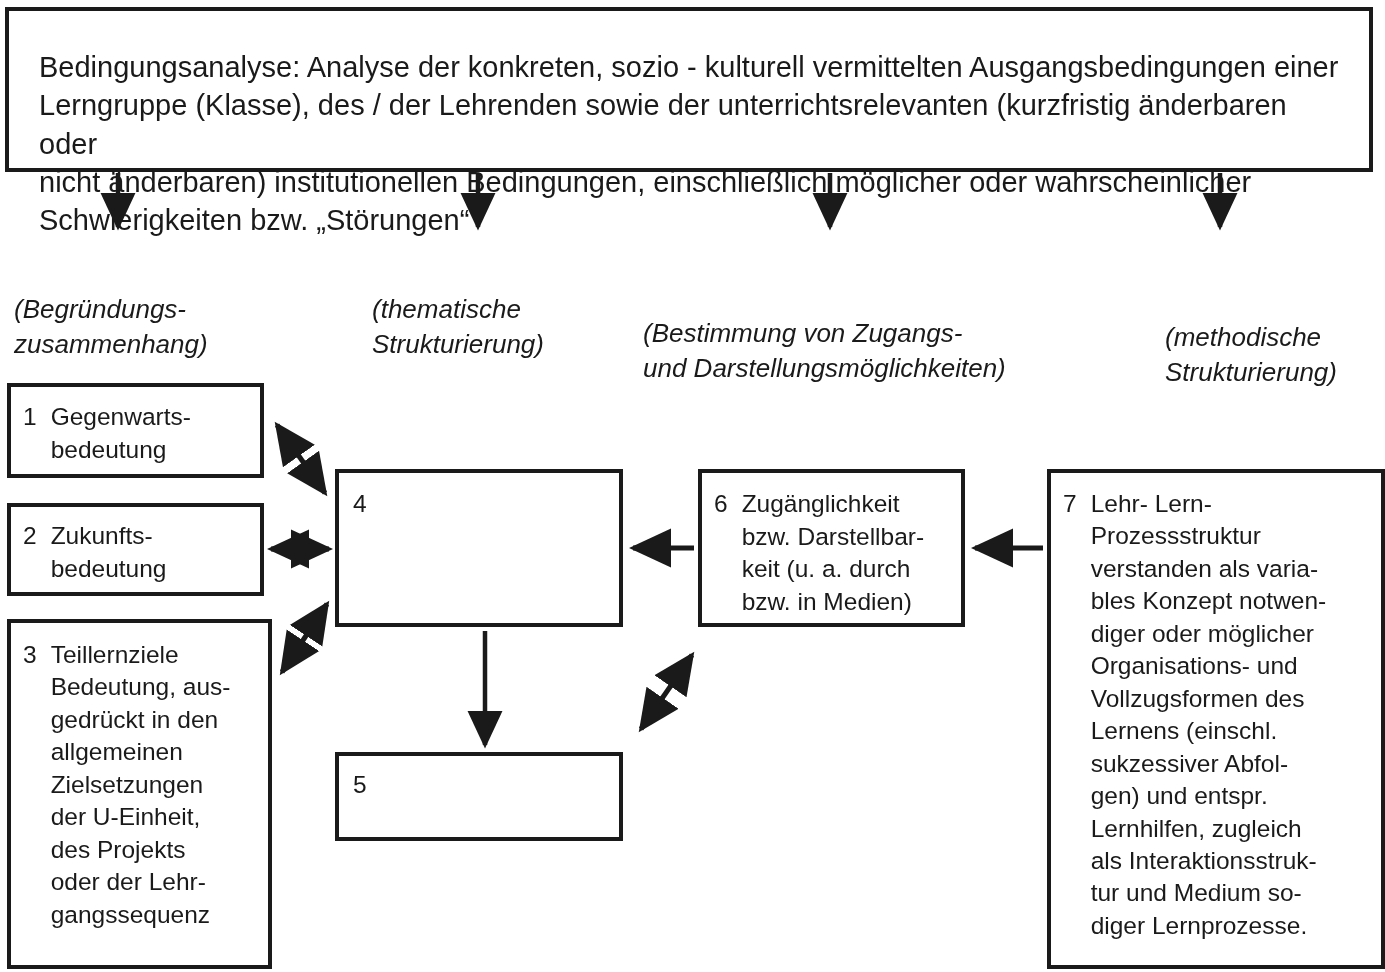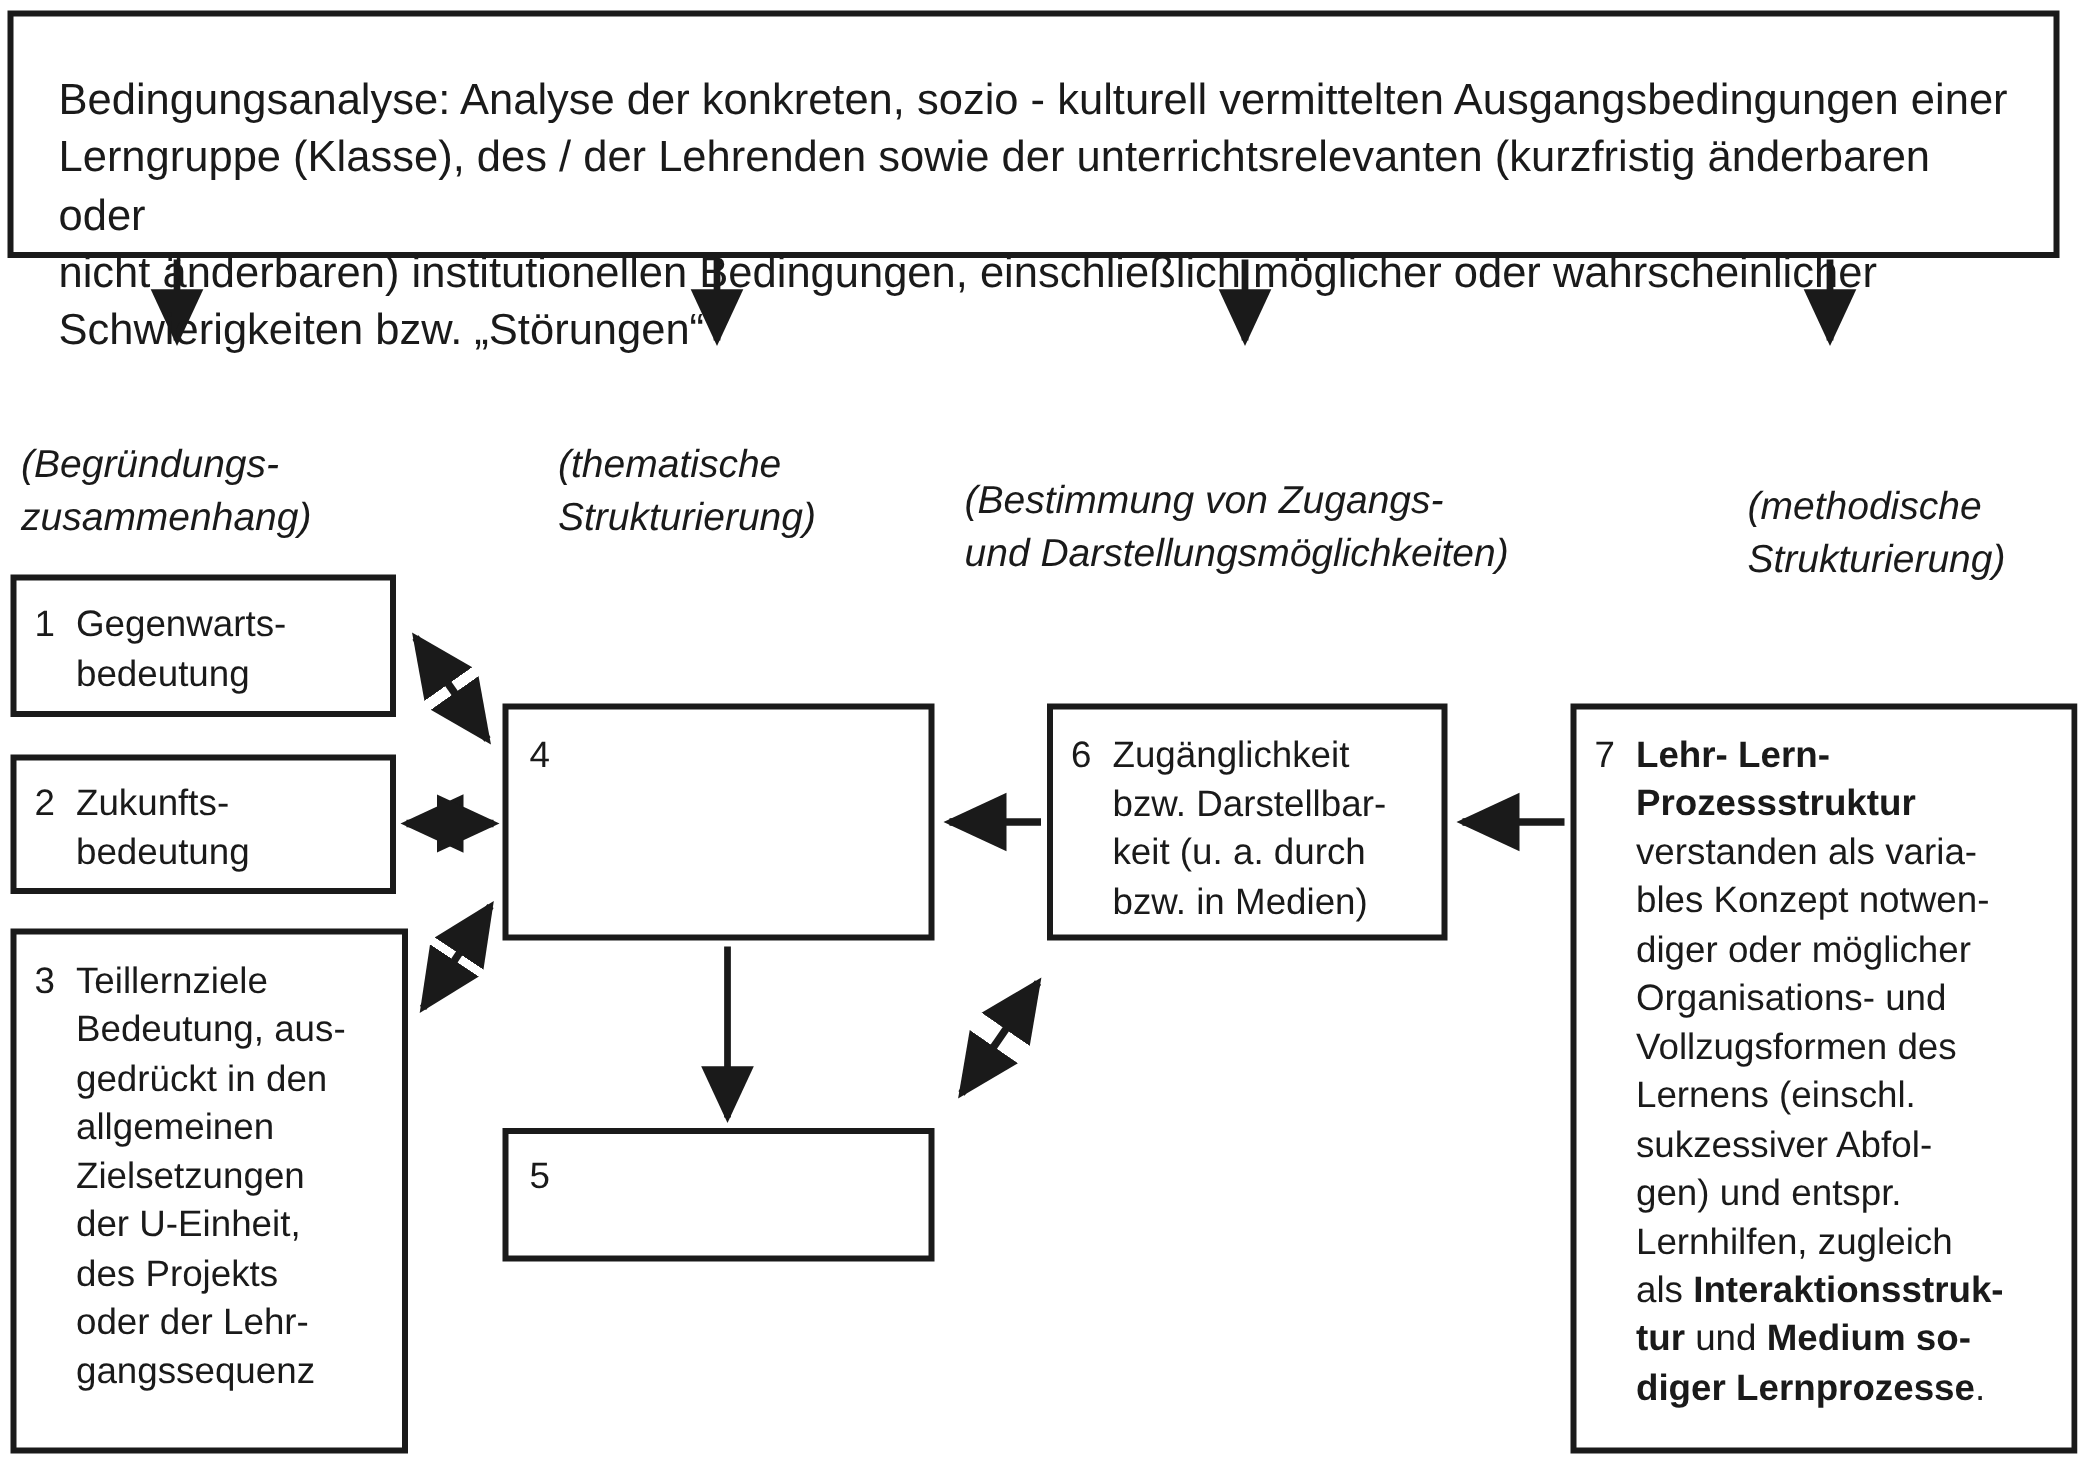--- a/index.html
+++ b/index.html
@@ -29,21 +29,21 @@
     display: flex;
     flex-direction: row;
     align-items: flex-start;
   }
   .num {
     flex: 0 0 auto;
     padding-right: 14px;
     white-space: nowrap;
   }
   .txt { flex: 1 1 auto; }
-  .txt b { font-weight: bold; }
+  .txt b { font-weight: normal; }
 
   
   #banner {
     left: 5px; top: 7px;
     width: 1368px; height: 165px;
     padding: 37px 22px 10px 30px;
     font-size: 29px;
     line-height: 1.32;
   }
   #banner .txt { white-space: pre-line; }

